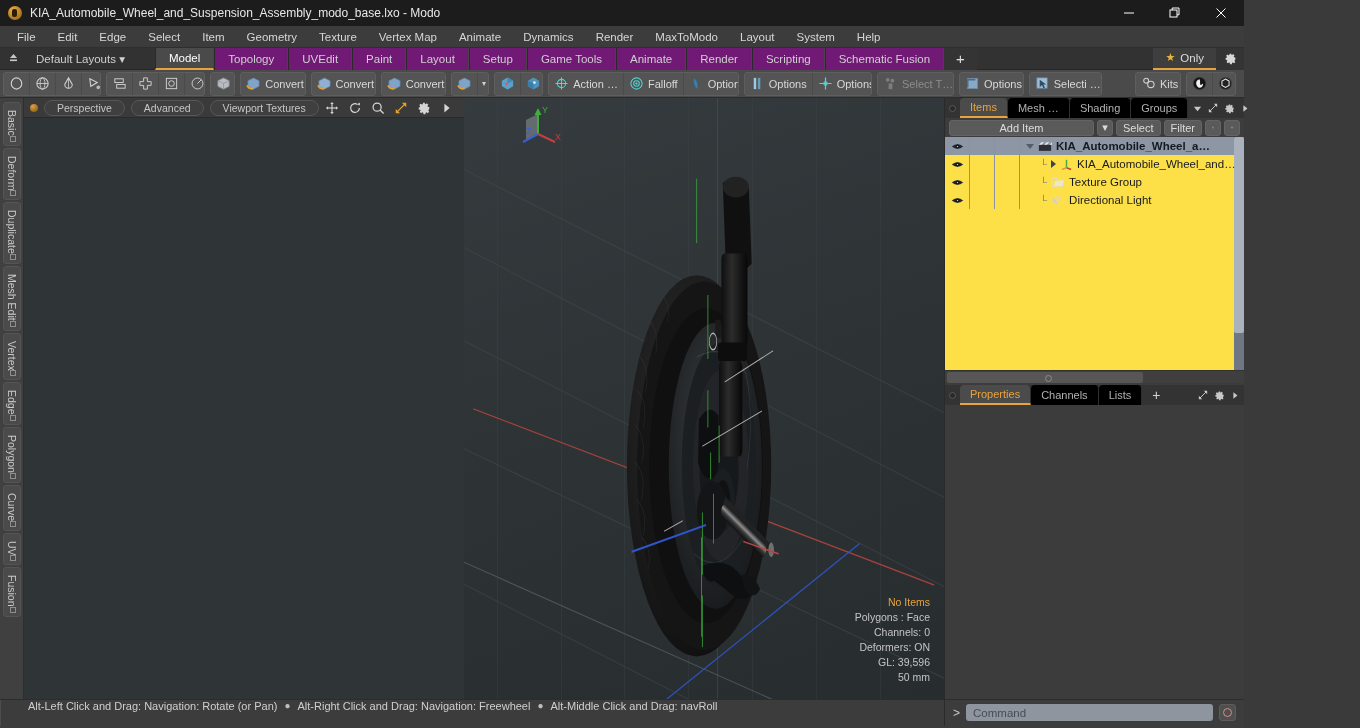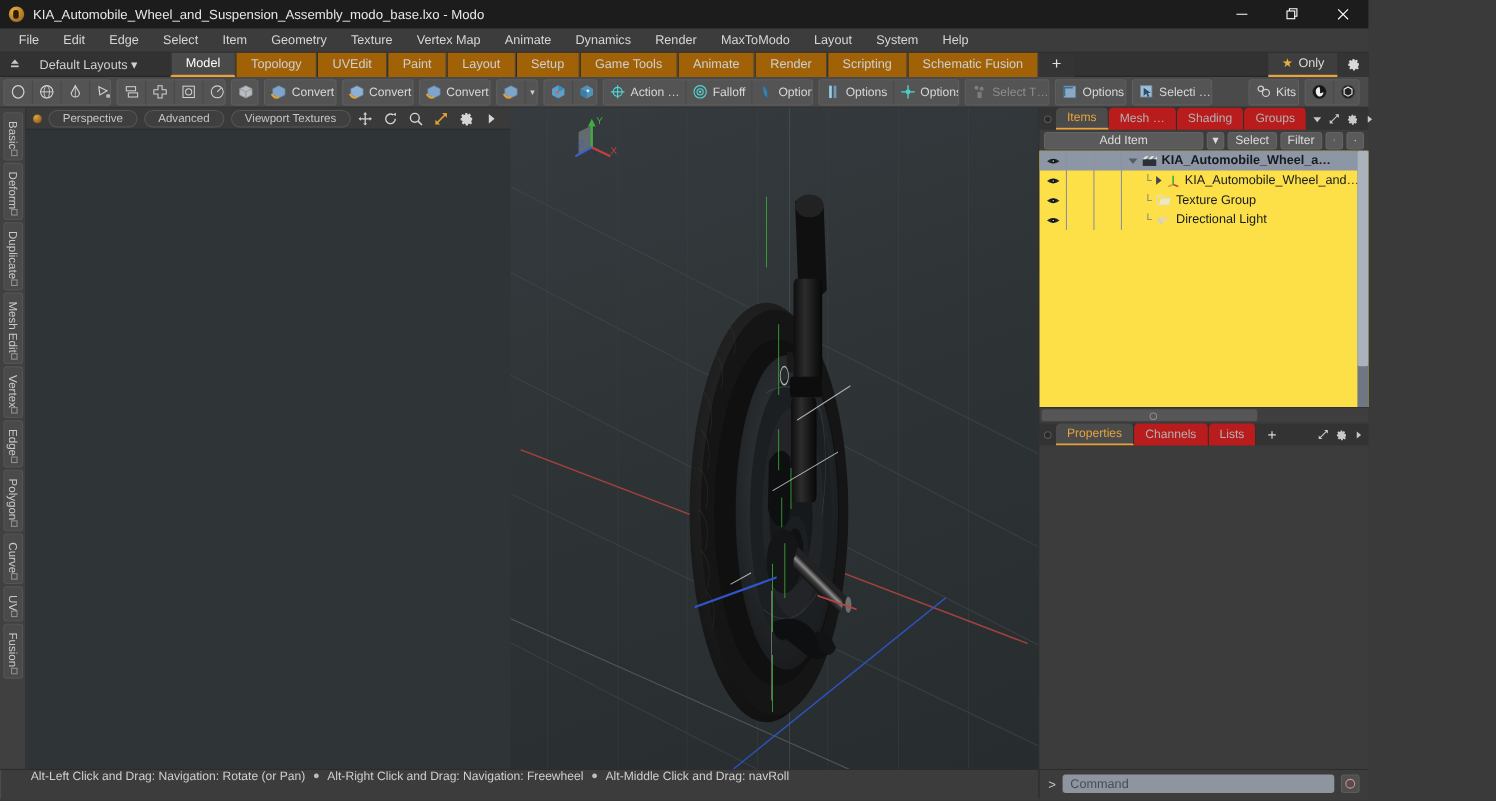--- a/index.html
+++ b/index.html
@@ -51,21 +51,21 @@
     width:26px; display:flex; align-items:center; justify-content:center;
     color:#c8c8c8;
   }
   .layout-pick {
     color:#d0d0d0; font-size:11.5px; padding:0 10px; white-space:nowrap;
   }
   .layout-tabs { display:flex; align-items:stretch; height:22px; margin-left:20px; }
   .ltab {
     color:#cfcfcf; font-size:11.5px; padding:0 13px; display:flex; align-items:center;
     border-left:1px solid #2a2a2a; border-right:1px solid #454545;
-    background:#a16207; white-space:nowrap;
+    background:#701a75; white-space:nowrap;
   }
   .ltab.active { background:#4a4a4a; color:#ffffff; border-bottom:2px solid #e8a33d; }
   .ltab-plus {
     color:#e0e0e0; font-size:15px; padding:0 12px; display:flex; align-items:center;
     background:#343434;
   }
   .layout-right { margin-left:auto; display:flex; align-items:stretch; height:22px; }
   .only-btn {
     display:flex; align-items:center; gap:5px; background:#3e3e3e; color:#dcdcdc;
     font-size:11.5px; padding:0 12px; border-bottom:2px solid #e8a33d;
@@ -145,21 +145,21 @@
   .rpanel { width:300px; background:#3c3c3c; display:flex; flex-direction:column;
     border-left:1px solid #2a2a2a; }
   .ptabrow {
     height:20px; background:#333333; display:flex; align-items:stretch;
     padding-left:4px; position:relative;
   }
   .pdot { width:7px; height:7px; border-radius:50%; background:#2a2a2a;
     border:1px solid #575757; align-self:center; margin-right:4px; flex:none; }
   .ptab {
     color:#b2b2b2; font-size:11px; padding:0 10px; display:flex; align-items:center;
-    background:#b91c1c; border-right:1px solid #2e2e2e;
+    background:#000000; border-right:1px solid #2e2e2e;
     border-top-left-radius:4px; border-top-right-radius:4px; white-space:nowrap;
   }
   .ptab.active { background:#4b4b4b; color:#e8a33d; border-bottom:2px solid #e8a33d; }
   .ptab.plus { color:#d4d4d4; font-size:14px; background:transparent; border-right:none; }
   .ptabrow-right { margin-left:auto; display:flex; align-items:center; gap:6px; padding:0 5px; }
   .mini { color:#c8c8c8; font-size:10px; display:block; }
 
   .addrow {
     height:19px; background:#3c3c3c; display:flex; align-items:center;
     gap:3px; padding:2px 4px;
@@ -702,20 +702,28 @@
           <polygon points="14,22 26,16 26,36 14,42" fill="#8d9398" opacity="0.55"></polygon>
           <line x1="26" y1="36" x2="26" y2="14" stroke="#3fae3f" stroke-width="2"></line>
           <polygon points="26,10 22.5,17 29.5,17" fill="#3fae3f"></polygon>
           <text x="30" y="15" font-size="9" fill="#3fae3f" font-family="Liberation Sans, sans-serif">Y</text>
           <line x1="26" y1="36" x2="43" y2="44" stroke="#c44040" stroke-width="2"></line>
           <text x="43" y="42" font-size="9" fill="#c44040" font-family="Liberation Sans, sans-serif">X</text>
           <line x1="26" y1="36" x2="11" y2="44" stroke="#3a5fd0" stroke-width="2"></line>
           <text x="14" y="36" font-size="9" fill="#3a5fd0" font-family="Liberation Sans, sans-serif">Z</text>
         </svg>
 
+        <div class="hud">
+          <div class="hl">No Items</div>
+          <div>Polygons : Face</div>
+          <div>Channels: 0</div>
+          <div>Deformers: ON</div>
+          <div>GL: 39,596</div>
+          <div>50 mm</div>
+        </div>
       </div>
     </div>
 
     <div class="rpanel">
 
       <div class="ptabrow">
         <div class="pdot"></div>
         <div class="ptab active">Items</div>
         <div class="ptab">Mesh …</div>
         <div class="ptab">Shading</div>

